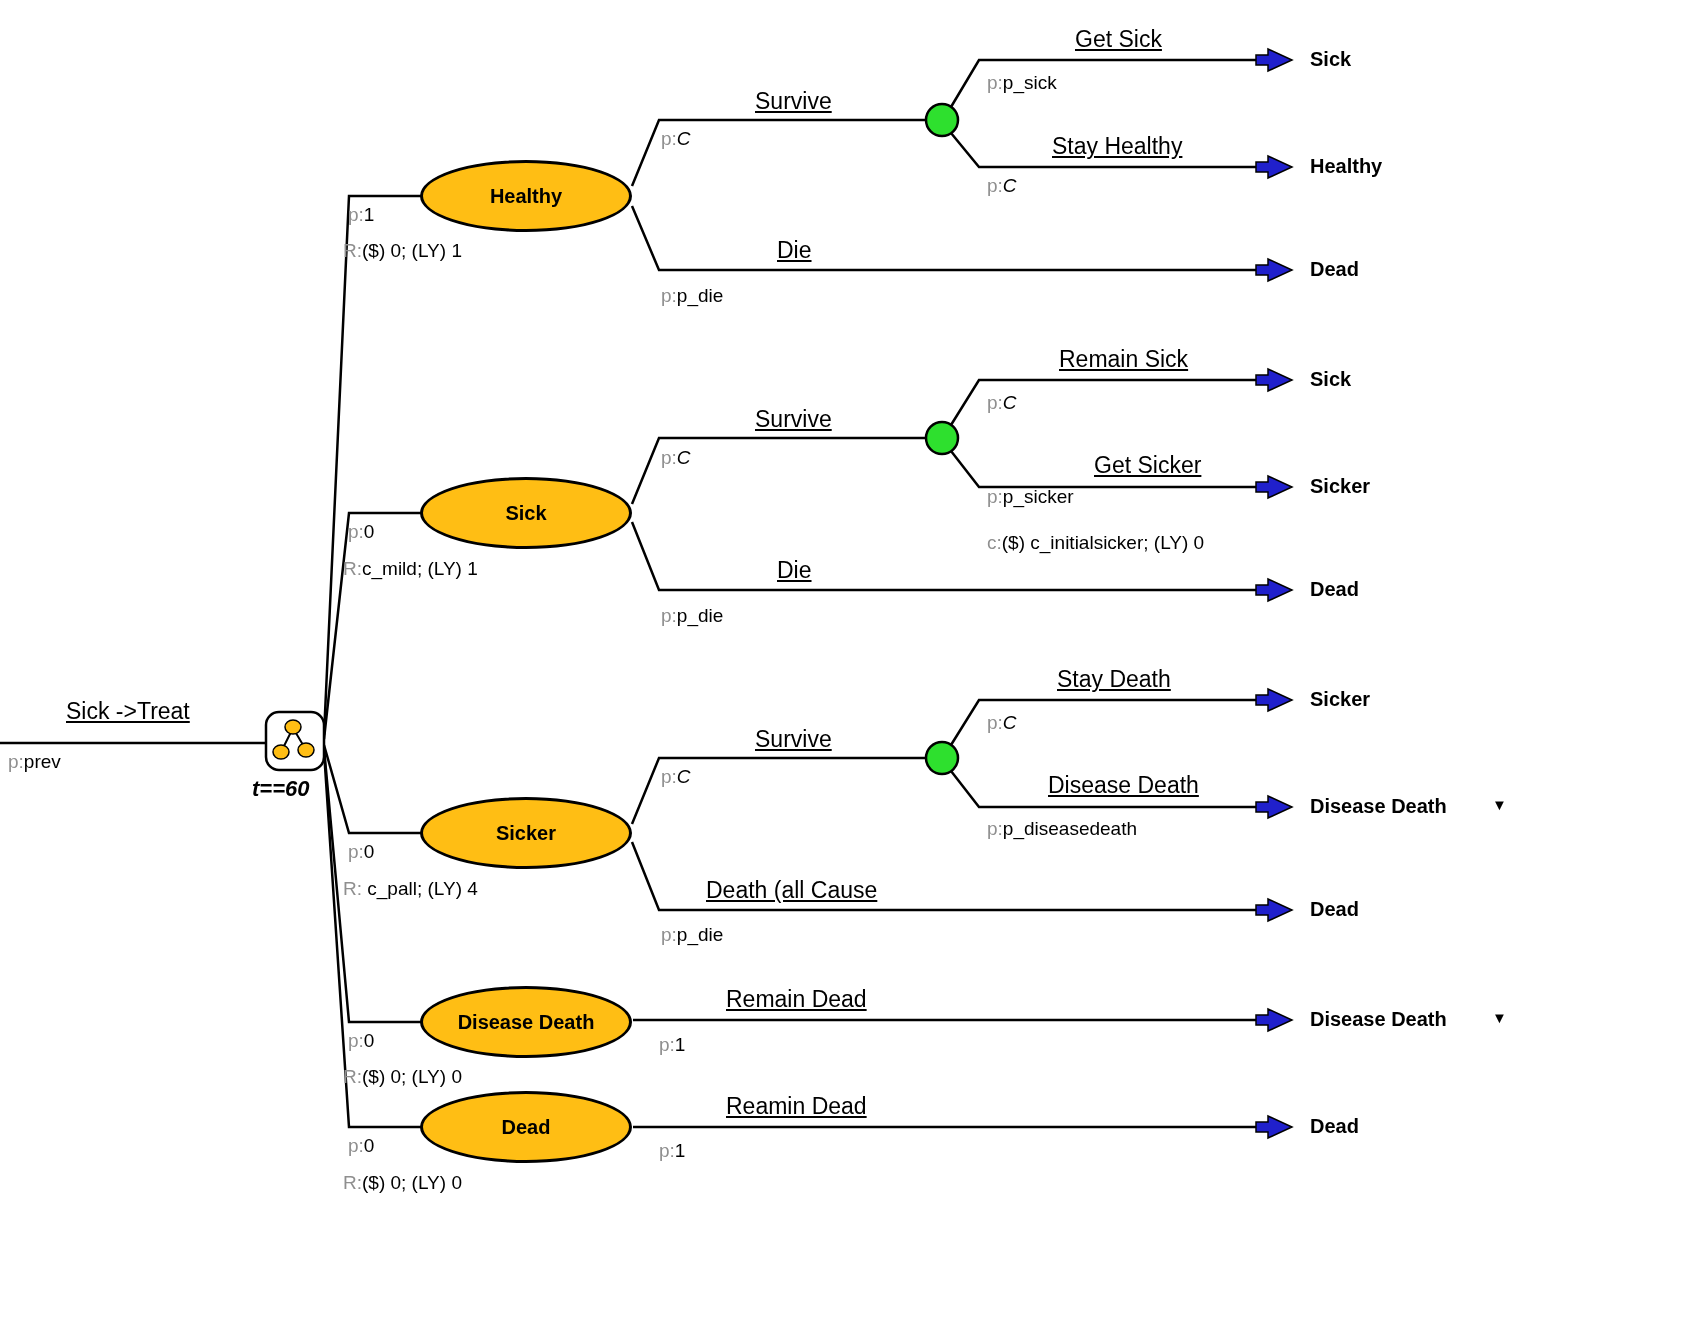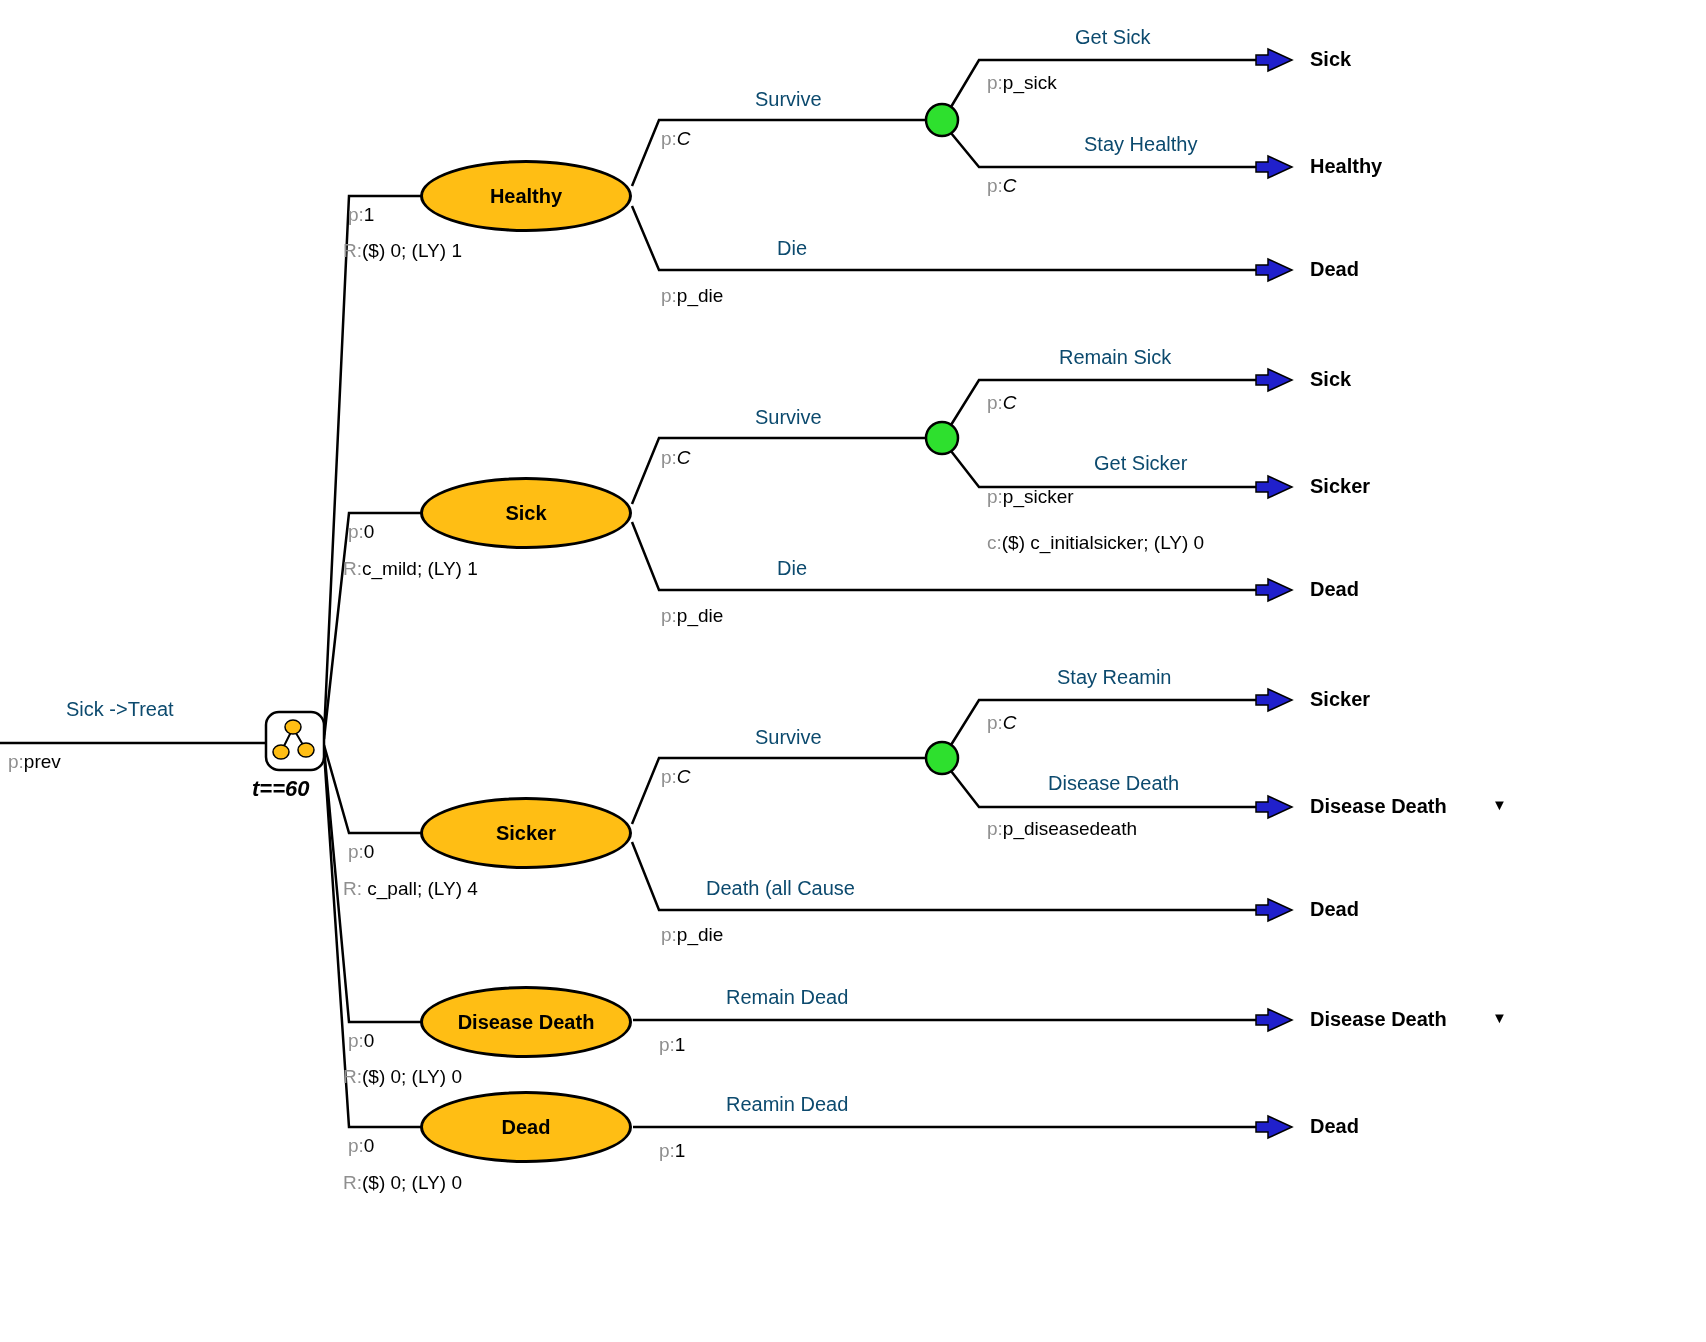--- a/index.html
+++ b/index.html
@@ -1,19 +1,19 @@
 <!DOCTYPE html>
 <html><head>
 <meta charset="utf-8">
 <style>
   html,body{margin:0;padding:0;background:#fff;}
   .canvas{position:relative;width:1706px;height:1342px;background:#fff;
           font-family:"Liberation Sans",sans-serif;overflow:hidden;}
   svg.layer{position:absolute;left:0;top:0;}
-  .lbl{position:absolute;font-size:20px;color:#0c4a6e;white-space:nowrap;}
+  .lbl{position:absolute;font-size:23px;color:#000000;white-space:nowrap;text-decoration:underline;}
   .plbl{position:absolute;font-size:19px;white-space:nowrap;}
   .pfx{color:#8f8f8f;}
   .val{color:#000;margin-top:20px;}
   .it{font-style:italic;}
   .term{position:absolute;font-size:20px;font-weight:bold;color:#000;white-space:nowrap;}
   .state{position:absolute;width:212px;height:72px;background:#FFBE14;border:3px solid #000;
          border-radius:50%;display:flex;align-items:center;justify-content:center;
          font-weight:bold;font-size:20px;color:#000;box-sizing:border-box;}
   .cond{position:absolute;font-size:22px;font-weight:bold;font-style:italic;color:#000;white-space:nowrap;}
   .tri{position:absolute;font-size:15px;color:#000;line-height:1;}
@@ -101,21 +101,21 @@
   <div class="plbl" style="left:348px;top:1135px"><span class="pfx">p:</span><span class="val">0</span></div>
   <div class="plbl" style="left:343px;top:1172px"><span class="pfx">R:</span><span class="val">($) 0; (LY) 0</span></div>
 
   <div class="lbl" style="left:755px;top:88px">Survive</div>
   <div class="plbl" style="left:661px;top:128px"><span class="pfx">p:</span><span class="val it">C</span></div>
 
   <div class="lbl" style="left:1075px;top:26px">Get Sick</div>
   <div class="plbl" style="left:987px;top:72px"><span class="pfx">p:</span><span class="val">p_sick</span></div>
   <div class="term" style="left:1310px;top:48px">Sick</div>
 
-  <div class="lbl" style="left:1084px;top:133px">Stay Healthy</div>
+  <div class="lbl" style="left:1052px;top:133px">Stay Healthy</div>
   <div class="plbl" style="left:987px;top:175px"><span class="pfx">p:</span><span class="val it">C</span></div>
   <div class="term" style="left:1310px;top:155px">Healthy</div>
 
   <div class="lbl" style="left:777px;top:237px">Die</div>
   <div class="plbl" style="left:661px;top:285px"><span class="pfx">p:</span><span class="val">p_die</span></div>
   <div class="term" style="left:1310px;top:258px">Dead</div>
 
   <div class="lbl" style="left:755px;top:406px">Survive</div>
   <div class="plbl" style="left:661px;top:447px"><span class="pfx">p:</span><span class="val it">C</span></div>
 
@@ -128,21 +128,21 @@
   <div class="plbl" style="left:987px;top:532px"><span class="pfx">c:</span><span class="val">($) c_initialsicker; (LY) 0</span></div>
   <div class="term" style="left:1310px;top:475px">Sicker</div>
 
   <div class="lbl" style="left:777px;top:557px">Die</div>
   <div class="plbl" style="left:661px;top:605px"><span class="pfx">p:</span><span class="val">p_die</span></div>
   <div class="term" style="left:1310px;top:578px">Dead</div>
 
   <div class="lbl" style="left:755px;top:726px">Survive</div>
   <div class="plbl" style="left:661px;top:766px"><span class="pfx">p:</span><span class="val it">C</span></div>
 
-  <div class="lbl" style="left:1057px;top:666px">Stay Reamin</div>
+  <div class="lbl" style="left:1057px;top:666px">Stay Death</div>
   <div class="plbl" style="left:987px;top:712px"><span class="pfx">p:</span><span class="val it">C</span></div>
   <div class="term" style="left:1310px;top:688px">Sicker</div>
 
   <div class="lbl" style="left:1048px;top:772px">Disease Death</div>
   <div class="plbl" style="left:987px;top:818px"><span class="pfx">p:</span><span class="val">p_diseasedeath</span></div>
   <div class="term" style="left:1310px;top:795px">Disease Death</div>
   <span class="tri" style="left:1492px;top:797px">▼</span>
 
   <div class="lbl" style="left:706px;top:877px">Death (all Cause</div>
   <div class="plbl" style="left:661px;top:924px"><span class="pfx">p:</span><span class="val">p_die</span></div>

